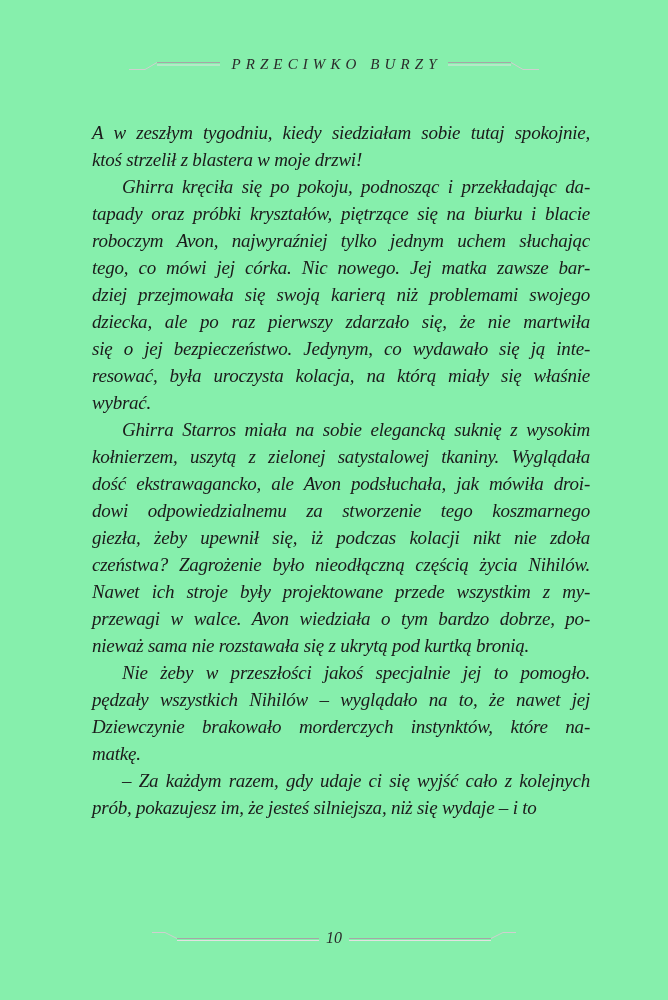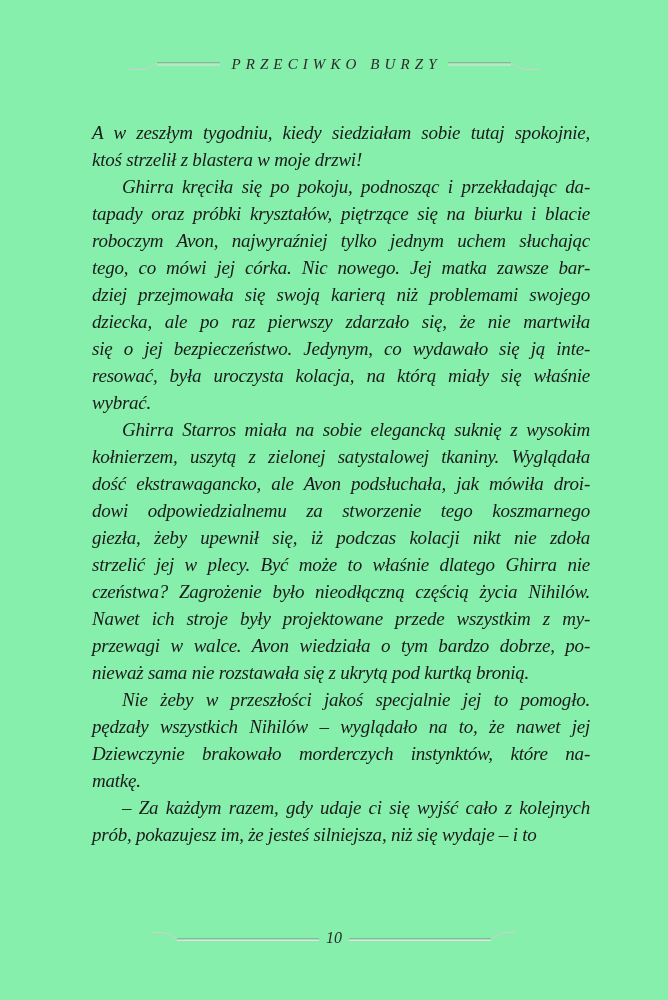--- a/index.html
+++ b/index.html
@@ -104,21 +104,20 @@
       <div class="line">dziej przejmowała się swoją karierą niż problemami swojego</div>
       <div class="line">dziecka, ale po raz pierwszy zdarzało się, że nie martwiła</div>
       <div class="line">się o jej bezpieczeństwo. Jedynym, co wydawało się ją inte-</div>
       <div class="line">resować, była uroczysta kolacja, na którą miały się właśnie</div>
       <div class="line last">wybrać.</div>
       <div class="line indent">Ghirra Starros miała na sobie elegancką suknię z wysokim</div>
       <div class="line">kołnierzem, uszytą z zielonej satystalowej tkaniny. Wyglądała</div>
       <div class="line">dość ekstrawagancko, ale Avon podsłuchała, jak mówiła droi-</div>
       <div class="line">dowi odpowiedzialnemu za stworzenie tego koszmarnego</div>
       <div class="line">giezła, żeby upewnił się, iż podczas kolacji nikt nie zdoła</div>
-      <div class="line">strzelić jej w plecy. Być może to właśnie dlatego Ghirra nie</div>
       <div class="line">czeństwa? Zagrożenie było nieodłączną częścią życia Nihilów.</div>
       <div class="line">Nawet ich stroje były projektowane przede wszystkim z my-</div>
       <div class="line">przewagi w walce. Avon wiedziała o tym bardzo dobrze, po-</div>
       <div class="line last">nieważ sama nie rozstawała się z ukrytą pod kurtką bronią.</div>
       <div class="line indent">Nie żeby w przeszłości jakoś specjalnie jej to pomogło.</div>
       <div class="line">pędzały wszystkich Nihilów – wyglądało na to, że nawet jej</div>
       <div class="line">Dziewczynie brakowało morderczych instynktów, które na-</div>
       <div class="line last">matkę.</div>
       <div class="line indent">– Za każdym razem, gdy udaje ci się wyjść cało z kolejnych</div>
       <div class="line last">prób, pokazujesz im, że jesteś silniejsza, niż się wydaje – i to</div>

